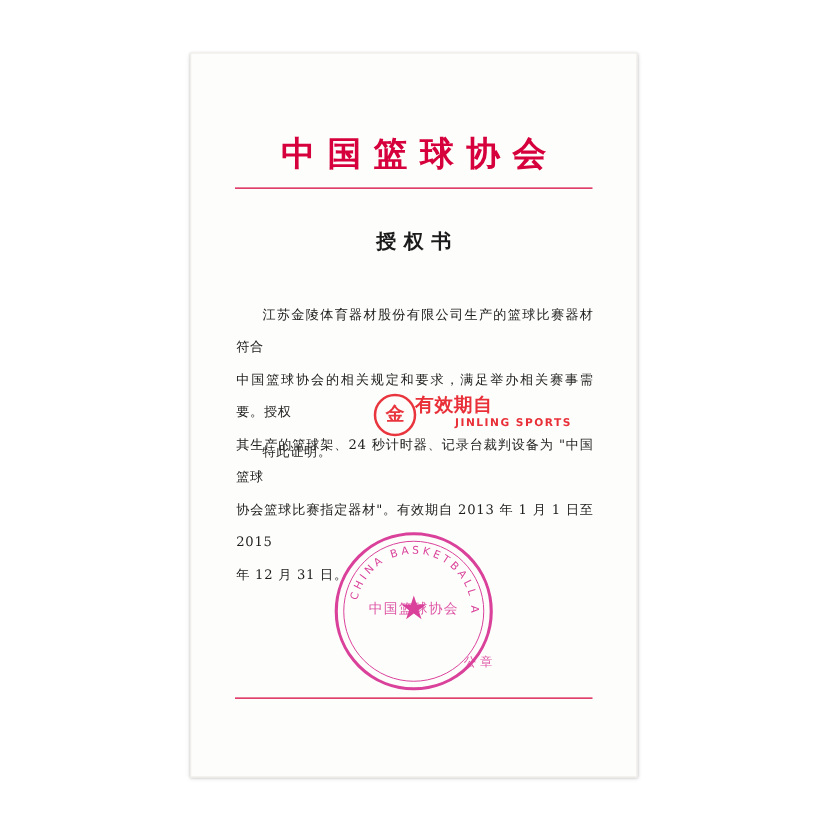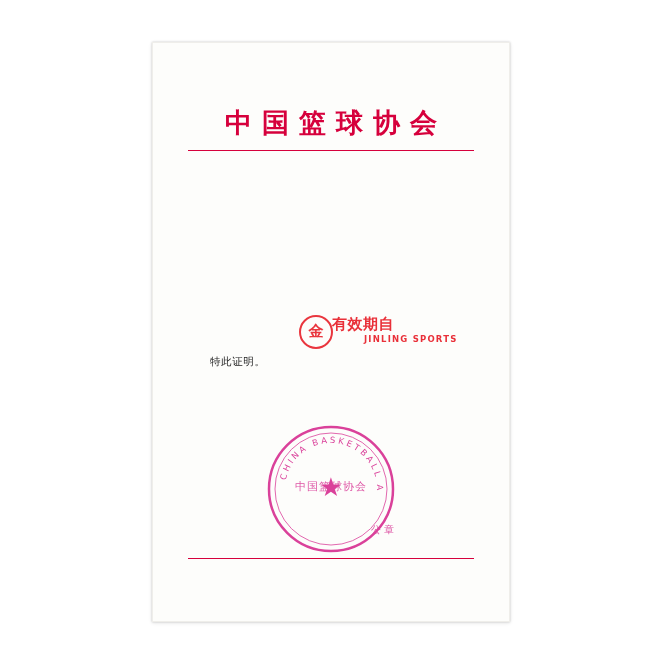--- a/index.html
+++ b/index.html
@@ -214,21 +214,29 @@
 <body>
 
 <div id="page">
 
   <div id="certificate">
 
     <div class="org-title">中国篮球协会</div>
 
     <div class="title-rule"></div>
 
-
+    <div class="doc-heading">授权书</div>
+
+    <div class="body-copy">
+      <p class="indent">江苏金陵体育器材股份有限公司生产的篮球比赛器材符合</p>
+      <p>中国篮球协会的相关规定和要求，满足举办相关赛事需要。授权</p>
+      <p>其生产的篮球架、24 秒计时器、记录台裁判设备为 "中国篮球</p>
+      <p>协会篮球比赛指定器材"。有效期自 2013 年 1 月 1 日至 2015</p>
+      <p>年 12 月 31 日。</p>
+    </div>
 
     <div class="closing">特此证明。</div>
 
     <div class="company-mark">
       <div class="cm-badge">金</div>
       <div class="cm-name">有效期自</div>
       <div class="cm-sub">JINLING SPORTS</div>
     </div>
 
     <div class="seal">

